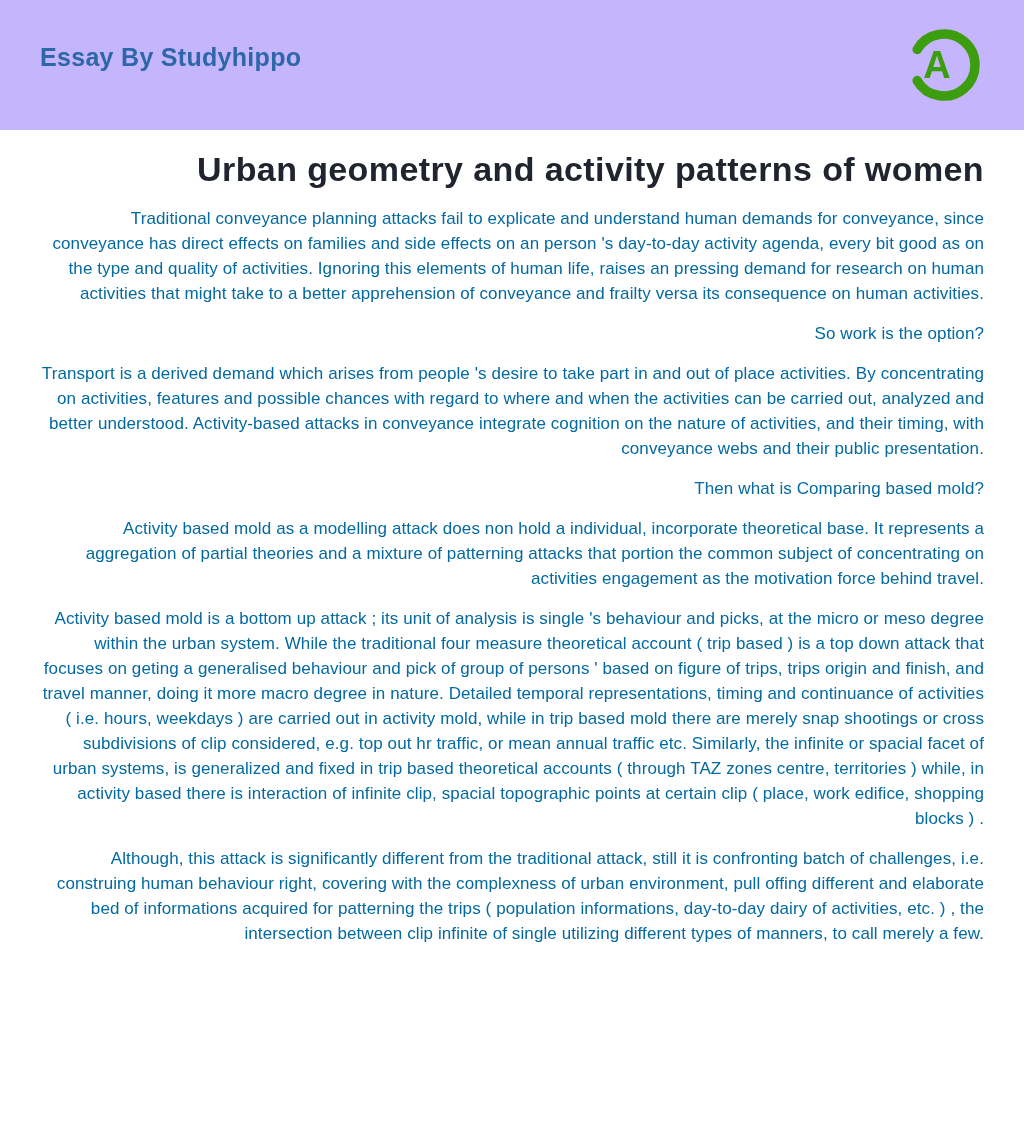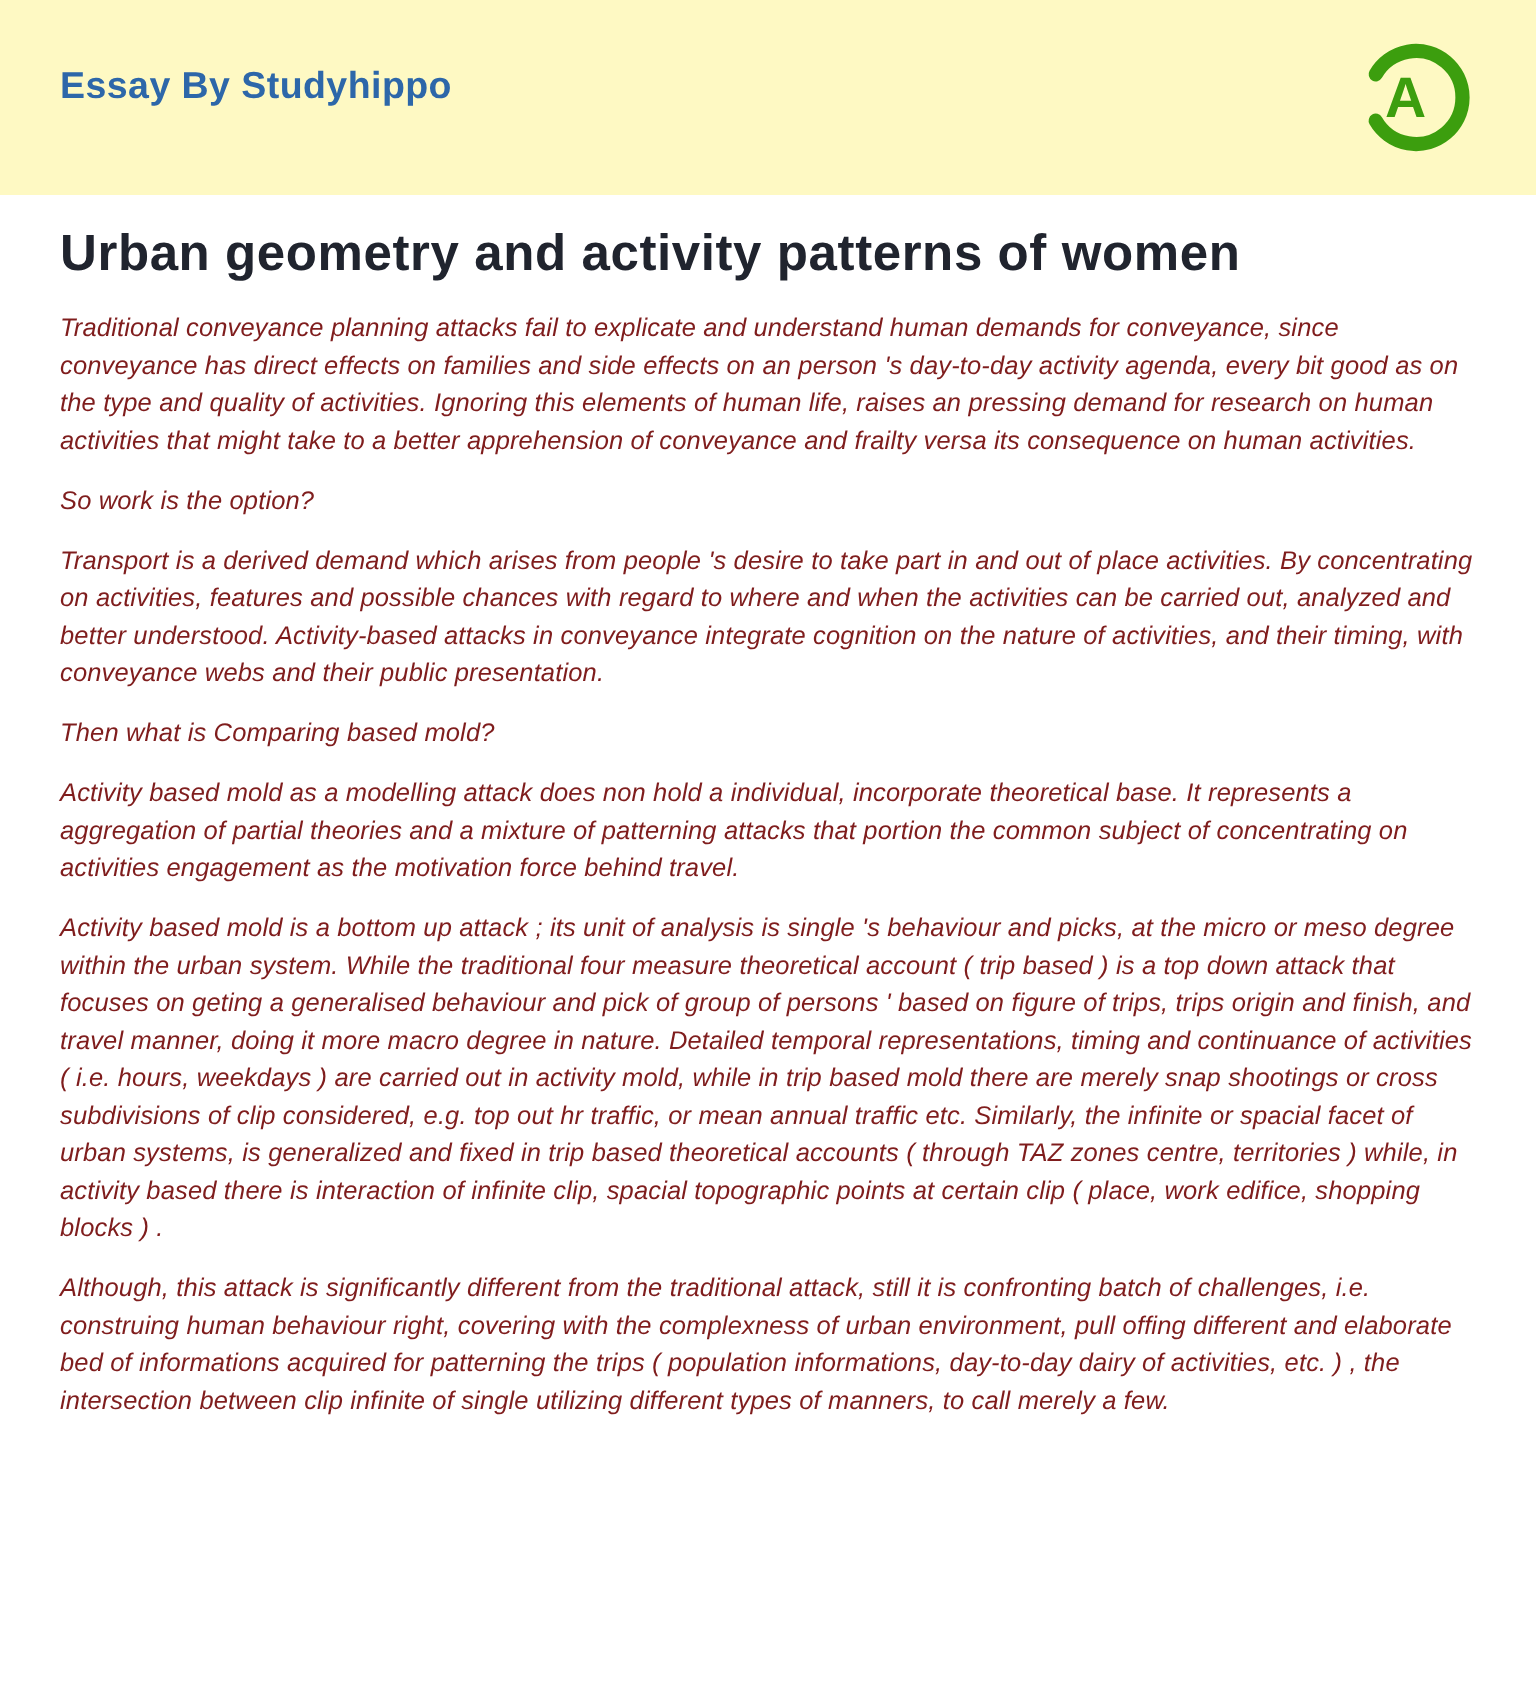--- a/index.html
+++ b/index.html
@@ -8,21 +8,21 @@
     background: #ffffff;
     font-family: "Liberation Sans", sans-serif;
   }
   body {
     width: 1024px;
     height: 1126px;
     overflow: hidden;
     position: relative;
   }
   .site-header {
-    background: #fef9c3;
+    background: #c4b5fd;
     height: 130px;
     box-sizing: border-box;
     padding: 0 40px;
     display: flex;
     justify-content: space-between;
     align-items: center;
   }
   .header-text {
     display: flex;
     flex-direction: column;
@@ -49,36 +49,36 @@
     margin-right: 4px;
   }
   .logo svg { display: block; }
   .logo-letter-text {
     font-family: "Liberation Sans", sans-serif;
     font-weight: 700;
   }
   .content {
     padding: 18px 40px 0 40px;
     box-sizing: border-box;
+    text-align: right;
   }
   .page-title {
     margin: 0 0 16px 0;
     font-size: 34px;
     line-height: 42px;
     font-weight: 700;
     letter-spacing: 0.4px;
     color: #20242e;
   }
   .essay-paragraph {
     margin: 0 0 15px 0;
     font-size: 17px;
     line-height: 25px;
     letter-spacing: 0.1px;
-    color: #7f1d1d;
-    font-style: italic;
+    color: #0369a1;
   }
 </style>
 </head>
 <body>
 
 <header class="site-header">
   <div class="header-text">
     <div class="site-title">Essay By Studyhippo</div>
   </div>
   <div class="logo">

